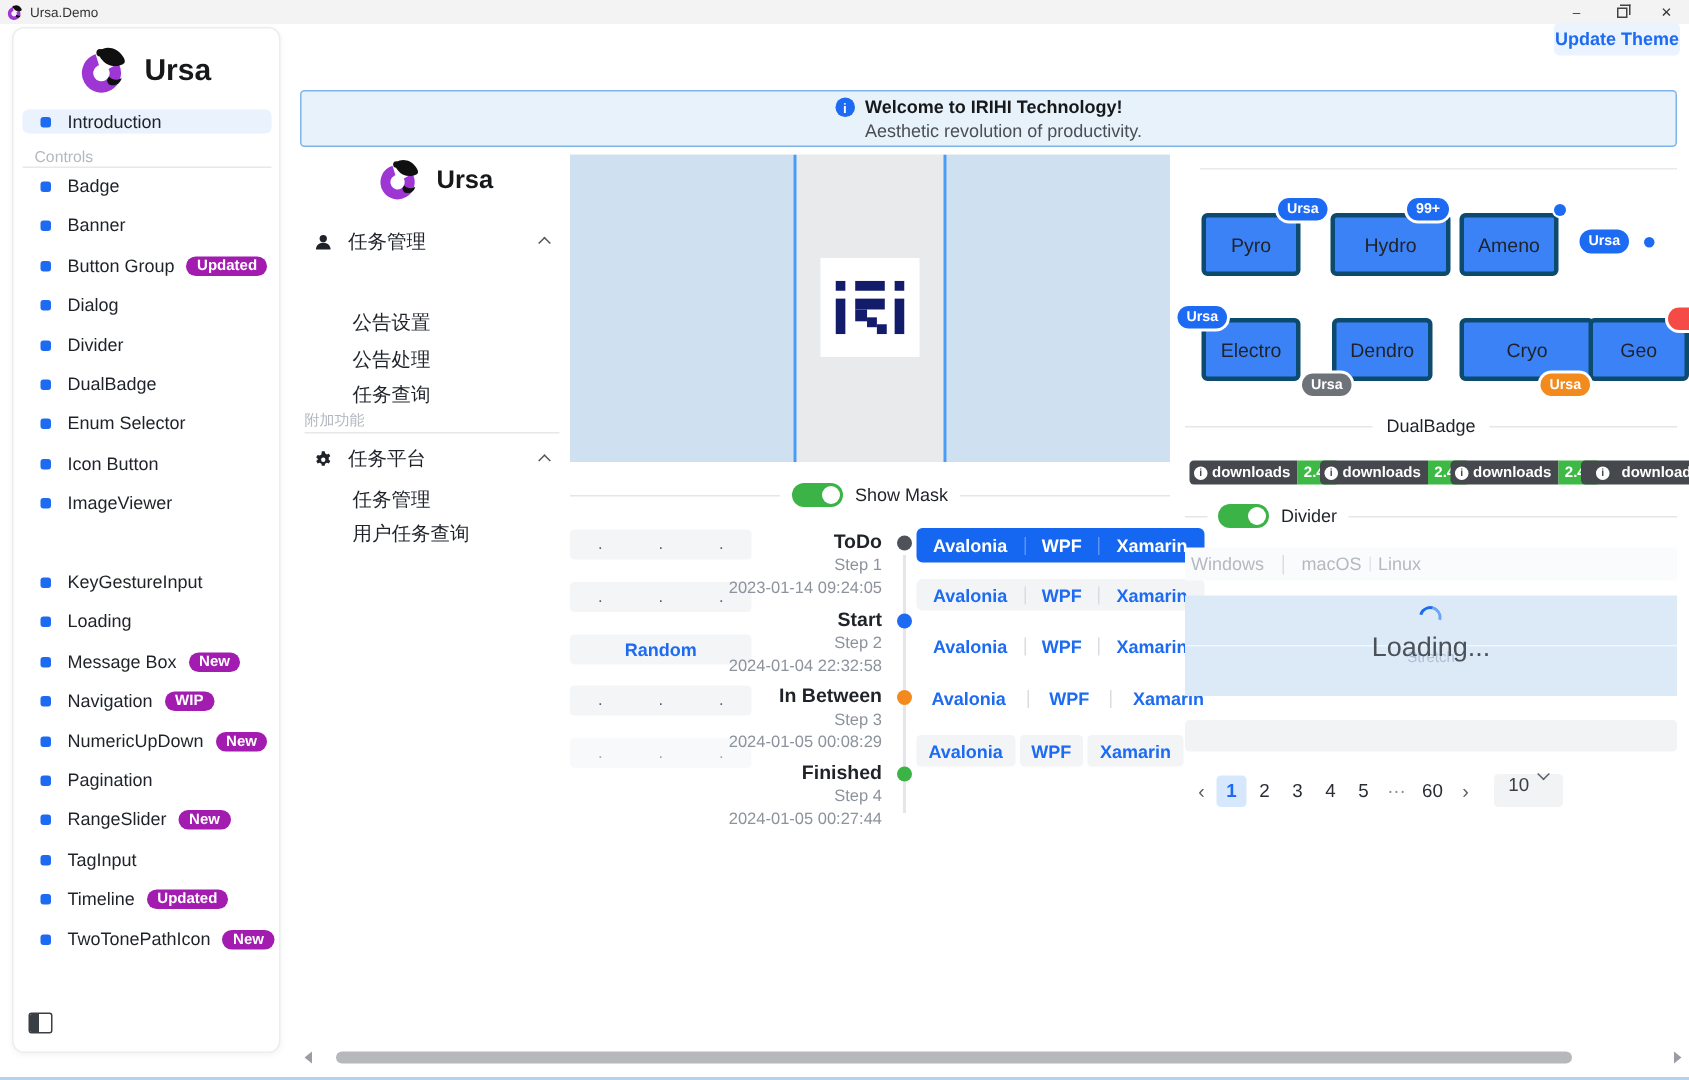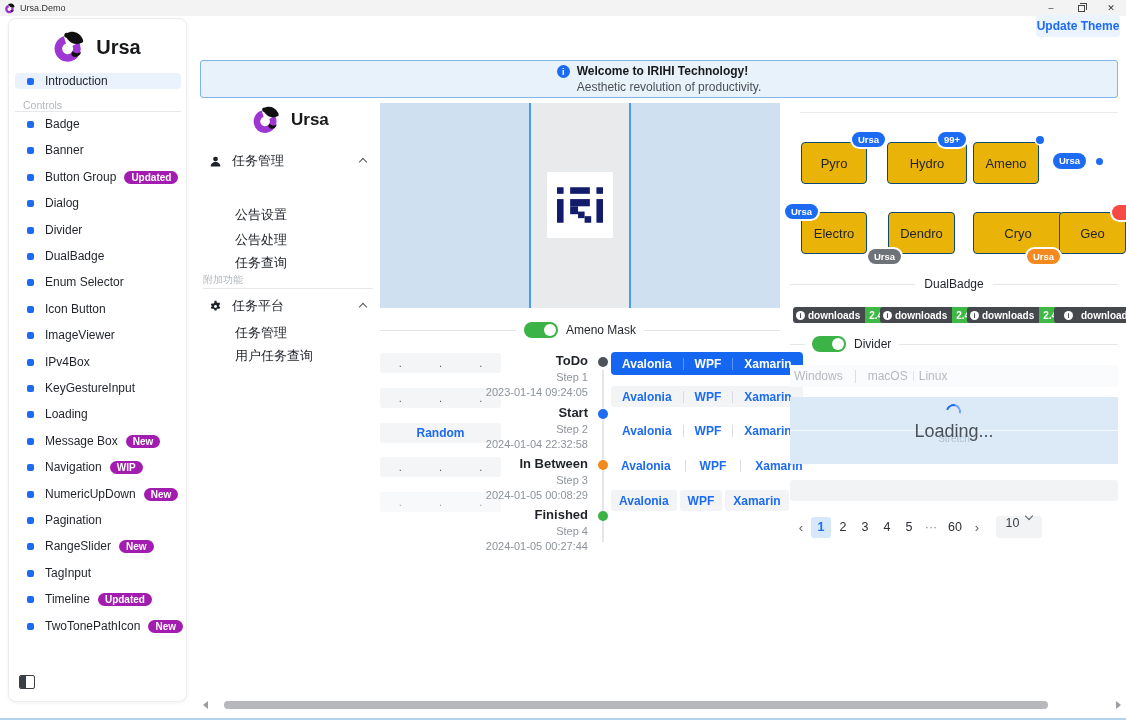--- a/index.html
+++ b/index.html
@@ -81,21 +81,21 @@
   .bg .sep { width:1px; height:12px; background:#d9dce1; flex:none; }
   .bg-solid { background:#1566f0; color:#fff; }
   .bg-solid .sep { background:rgba(255,255,255,.3); }
   .bg-soft { background:#f3f4f6; color:#1c6bf2; }
   .bg-plain { color:#1c6bf2; }
   .bg-chips { color:#1c6bf2; gap:3px; }
   .bg-chips .cell { background:#f3f4f6; border-radius:3px; padding:0 8px; height:21px; }
 
   
   .hline { position:absolute; background:#e9eaec; height:1px; }
-  .bcard { position:absolute; height:42px; background:#eab308; border:1px solid #0c4a6e; border-radius:4px; display:flex; align-items:center; justify-content:center; font-size:13px; color:#1f2329; }
+  .bcard { position:absolute; height:42px; background:#3b82f6; border:3px solid #0c4a6e; border-radius:4px; display:flex; align-items:center; justify-content:center; font-size:13px; color:#1f2329; }
   .pill { position:absolute; height:15px; line-height:15px; padding:0 6px; border-radius:8px; background:#1c6bf2; color:#fff; font-size:9.5px; font-weight:bold; box-shadow:0 0 0 2px #fff; white-space:nowrap; }
   .bdot { position:absolute; border-radius:50%; background:#1c6bf2; box-shadow:0 0 0 1.5px #fff; }
 
   .dual-divider { position:absolute; left:790px; top:276px; width:328px; height:16px; }
   .dual-divider .dlabel { font-size:12px; color:#1f2329; margin:0 9px; }
   .dlb { position:absolute; top:307px; height:16px; display:flex; font-size:10px; font-weight:bold; color:#fff; white-space:nowrap; }
   .dlb .dark { background:#45484d; border-radius:3px 0 0 3px; display:flex; align-items:center; padding:0 5px 0 3px; gap:3px; }
   .dlb .ic { width:9px; height:9px; border-radius:50%; background:#fff; color:#45484d; font-size:7px; font-weight:bold; display:flex; align-items:center; justify-content:center; }
   .dlb .grn { background:#3eb946; border-radius:0 3px 3px 0; display:flex; align-items:center; padding:0 4px; }
 
@@ -198,24 +198,20 @@
         <span class="bullet"></span>
         <span class="side-label">Enum Selector</span>
       </div>
     <div class="side-item" style="top:277px">
         <span class="bullet"></span>
         <span class="side-label">Icon Button</span>
       </div>
     <div class="side-item" style="top:303px">
         <span class="bullet"></span>
         <span class="side-label">ImageViewer</span>
-      </div>
-    <div class="side-item" style="top:330px">
-        <span class="bullet"></span>
-        <span class="side-label">IPv4Box</span>
       </div>
     <div class="side-item" style="top:356px">
         <span class="bullet"></span>
         <span class="side-label">KeyGestureInput</span>
       </div>
     <div class="side-item" style="top:382px">
         <span class="bullet"></span>
         <span class="side-label">Loading</span>
       </div>
     <div class="side-item" style="top:409px">
@@ -340,21 +336,21 @@
           <rect x="32" y="37" width="10" height="10"></rect>
             <rect x="42" y="44" width="10" height="10"></rect>
         </g>
       </svg>
     </div>
   </div>
 
   <div class="divider-row showmask">
     <span class="dline"></span>
     <span class="tgl" style="margin-left:8px"></span>
-    <span class="tgl-label">Ameno Mask</span>
+    <span class="tgl-label">Show Mask</span>
     <span class="dline"></span>
   </div>
 
   <div class="ipv4" style="top:353px">
       <span>.</span>
       <span>.</span>
       <span>.</span>
     </div>
   <div class="ipv4" style="top:388px">
       <span>.</span>

